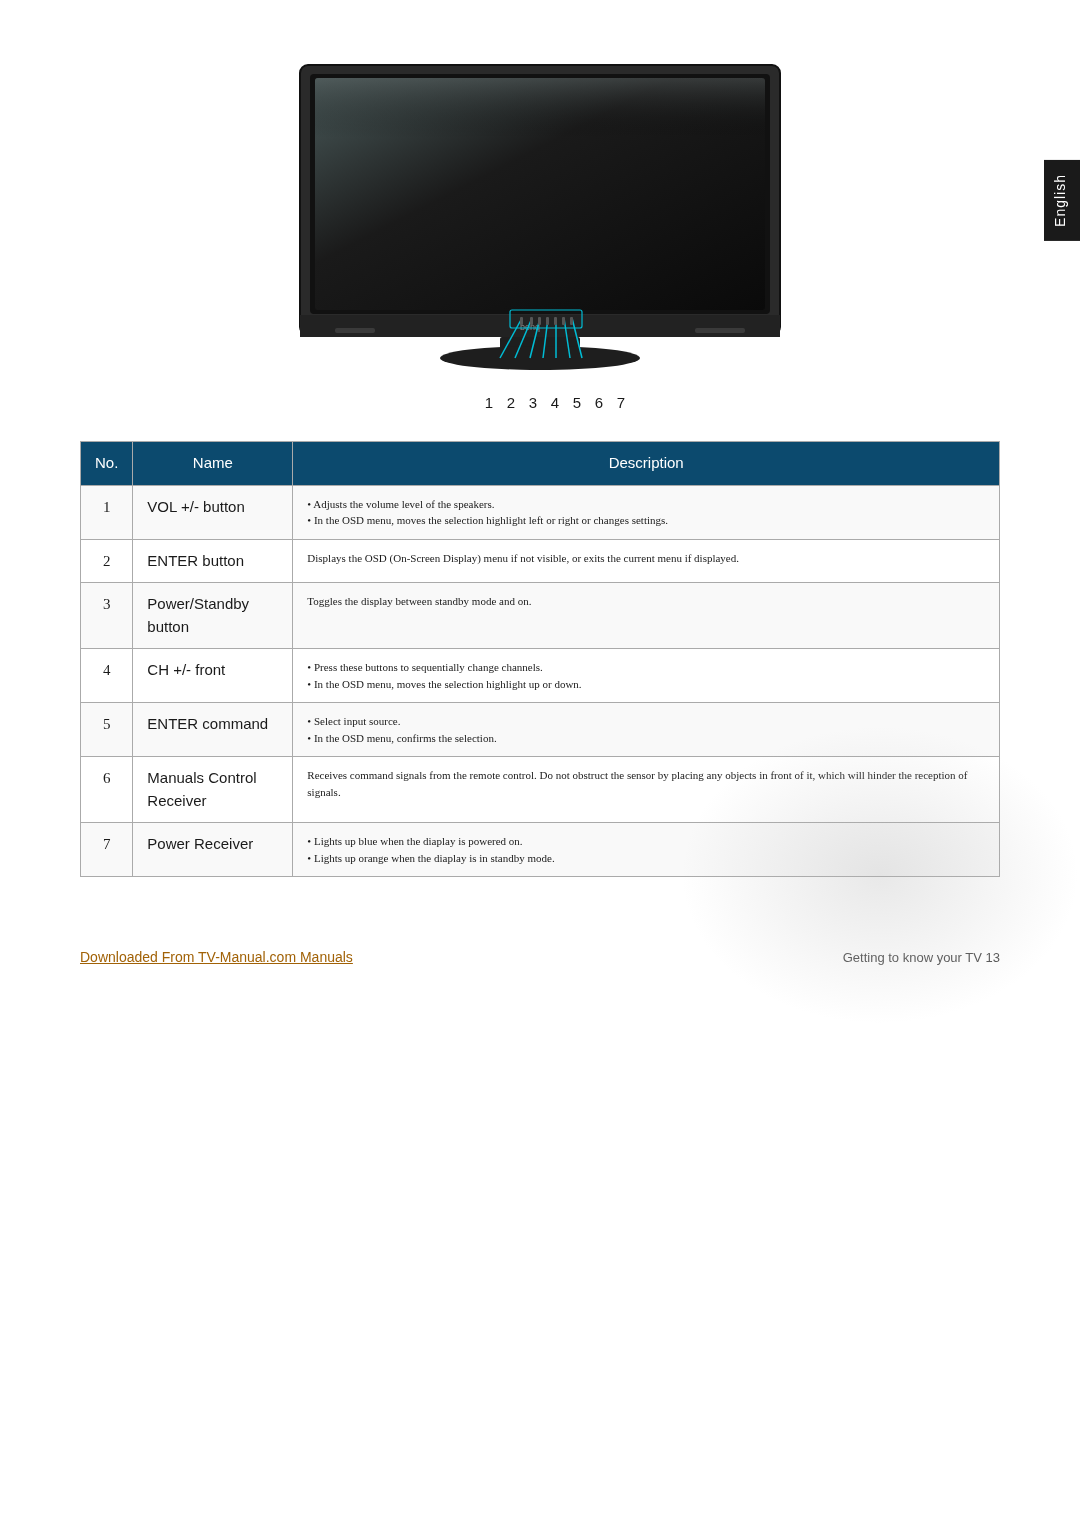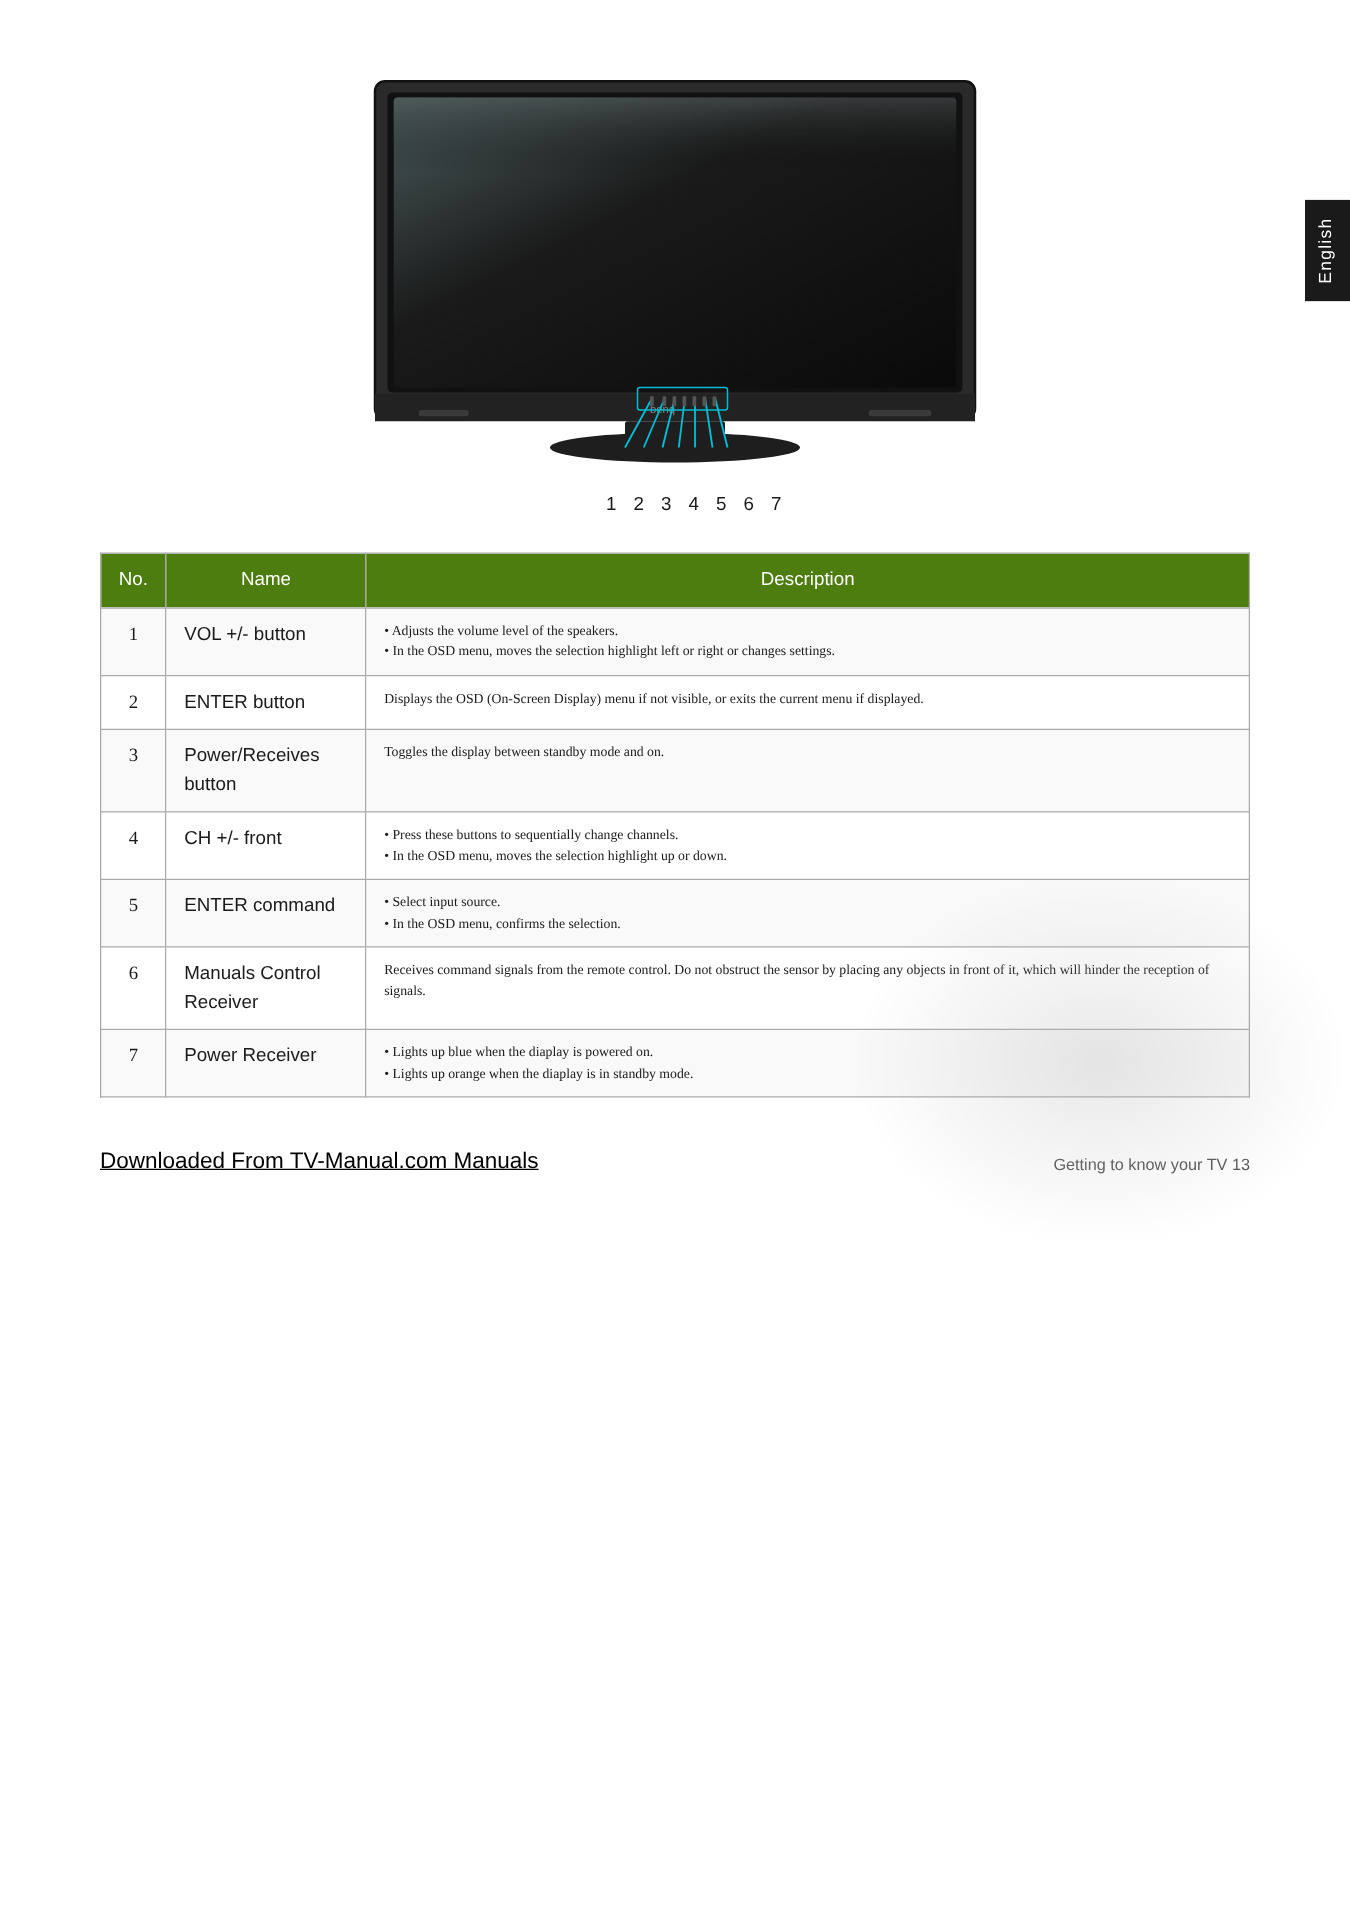--- a/index.html
+++ b/index.html
@@ -96,21 +96,21 @@
 
     .info-table th,
     .info-table td {
       border: 1px solid #aaaaaa;
       padding: 10px 14px;
       vertical-align: top;
       line-height: 1.5;
     }
 
     .info-table thead tr {
-      background: #4d7c0f;
+      background: #0c4a6e;
       color: #ffffff;
       border-radius: 14px;
     }
 
     .info-table thead th {
       font-family: Arial, sans-serif;
       font-weight: normal;
       font-size: 15px;
     }
 
@@ -140,24 +140,25 @@
 
     
     .footer {
       display: flex;
       justify-content: space-between;
       align-items: flex-end;
       margin-top: 20px;
     }
 
     .footer-link {
-      color: #000000;
+      color: #a16207;
       text-decoration: underline;
       font-family: Arial, sans-serif;
-      font-size: 18px;
+      font-size: 14px;
+      margin-top: 32px;
     }
 
     .footer-page {
       font-family: Arial, sans-serif;
       font-size: 13px;
       color: #555;
     }
 
     
     .bg-watermark {
@@ -258,21 +259,21 @@
           <td>VOL +/- button</td>
           <td>• Adjusts the volume level of the speakers.<br>• In the OSD menu, moves the selection highlight left or right or changes settings.</td>
         </tr>
         <tr>
           <td>2</td>
           <td>ENTER button</td>
           <td>Displays the OSD (On-Screen Display) menu if not visible, or exits the current menu if displayed.</td>
         </tr>
         <tr>
           <td>3</td>
-          <td>Power/Receives button</td>
+          <td>Power/Standby button</td>
           <td>Toggles the display between standby mode and on.</td>
         </tr>
         <tr>
           <td>4</td>
           <td>CH +/- front</td>
           <td>• Press these buttons to sequentially change channels.<br>• In the OSD menu, moves the selection highlight up or down.</td>
         </tr>
         <tr>
           <td>5</td>
           <td>ENTER command</td>

